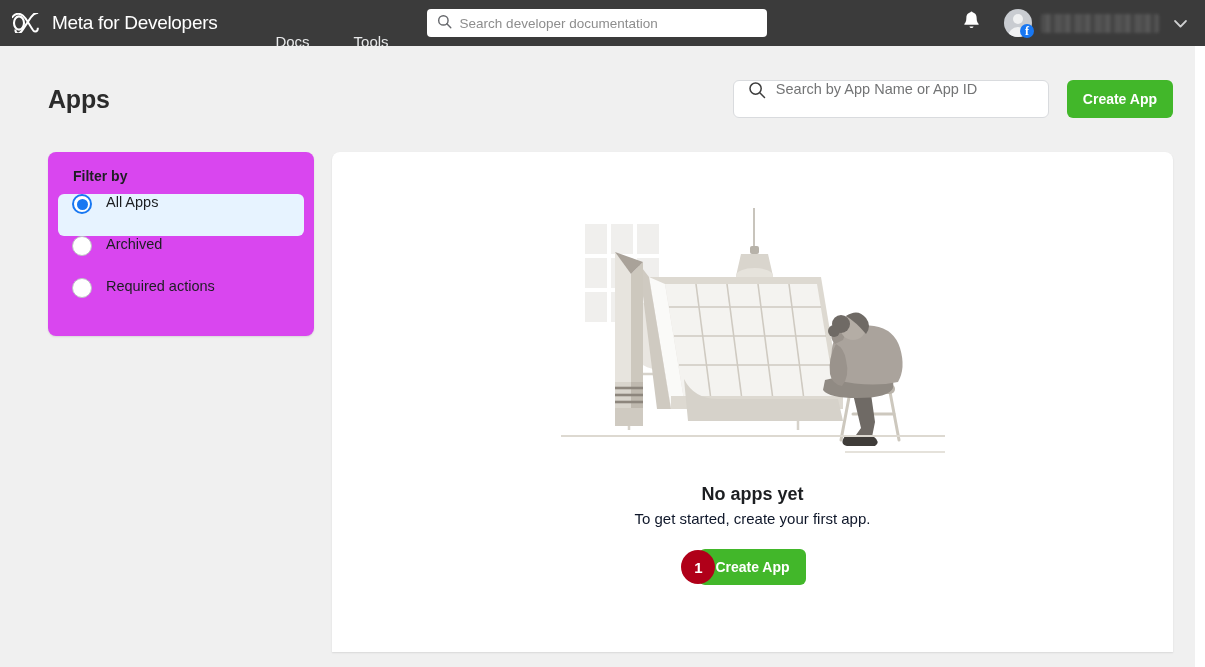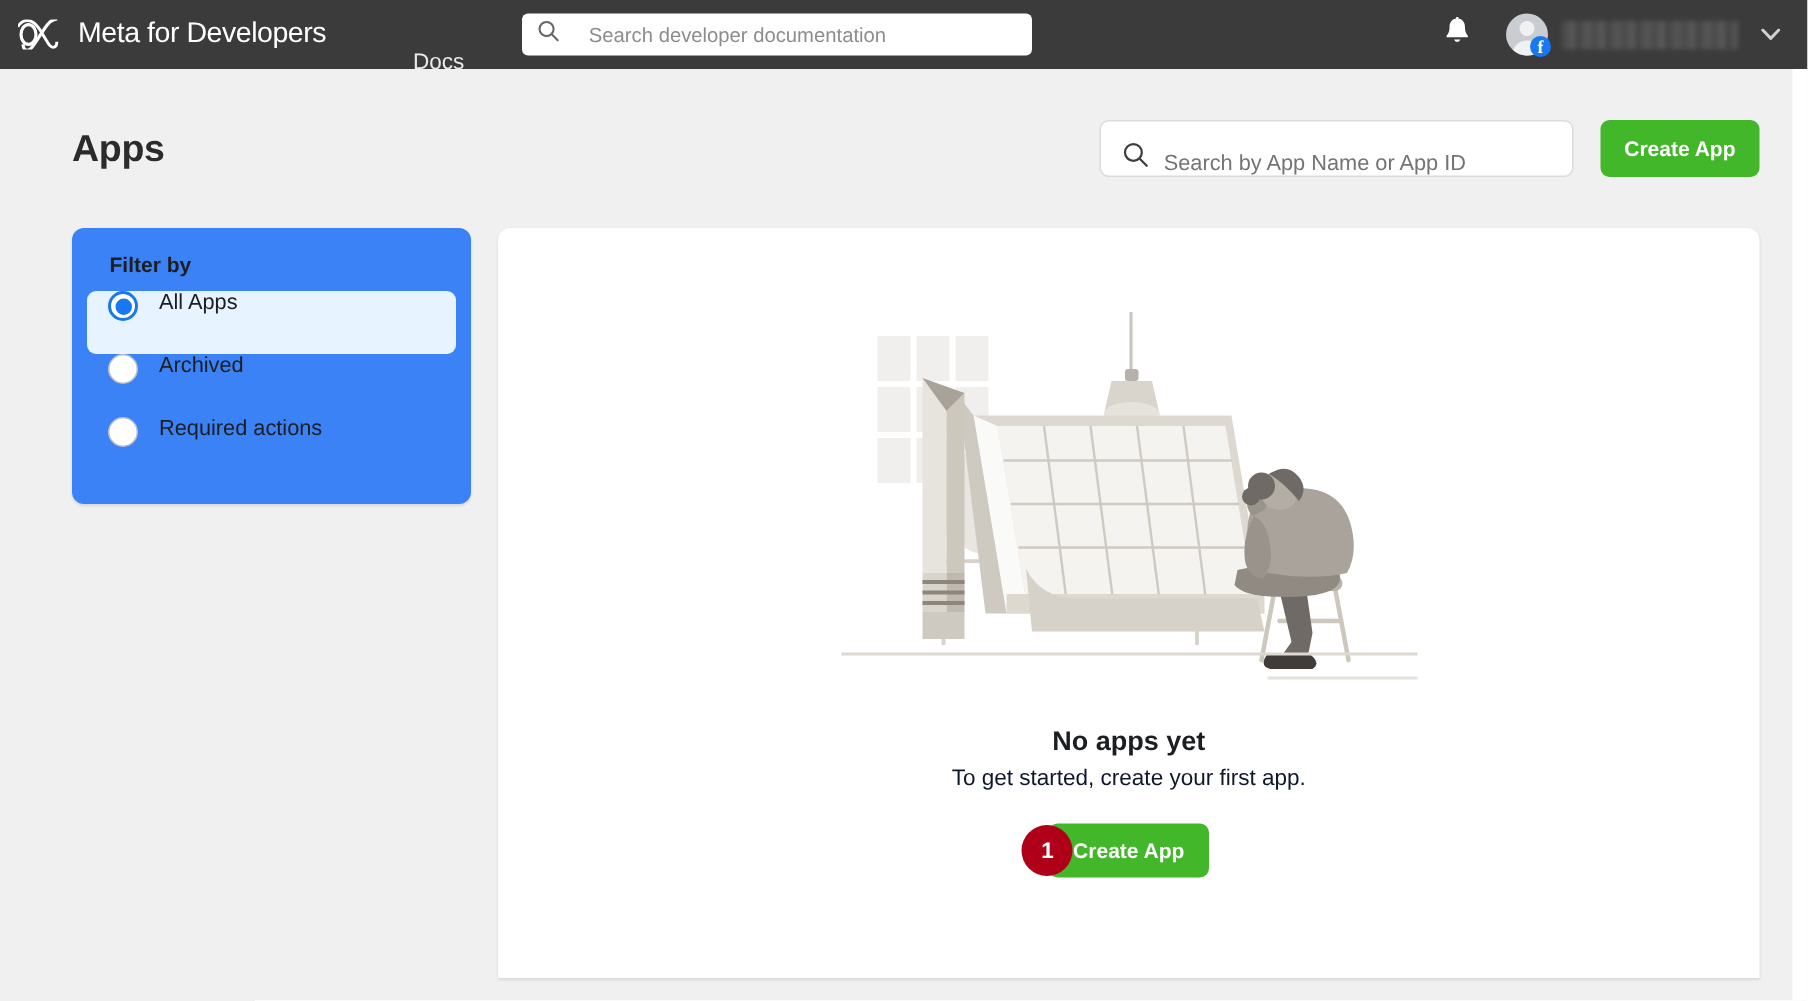--- a/index.html
+++ b/index.html
@@ -53,21 +53,21 @@
 
   #docsearch {
     margin-left: 16px;
     width: 340px;
     height: 28px;
     background: #ffffff;
     border-radius: 4px;
     display: flex;
     align-items: center;
     padding: 0 10px;
-    gap: 20px;
+    gap: 8px;
   }
   #docsearch .ph {
     color: #8d8d8d;
     font-size: 13.5px;
     white-space: nowrap;
   }
 
   #nav-right {
     margin-left: auto;
     display: flex;
@@ -149,21 +149,21 @@
     align-items: center;
     gap: 18px;
   }
   #appsearch {
     width: 316px;
     height: 38px;
     background: #ffffff;
     border: 1px solid #d9dbde;
     border-radius: 6px;
     display: flex;
-    align-items: flex-end;
+    align-items: flex-start;
     gap: 10px;
     padding: 0 14px;
   }
   #appsearch .ph {
     color: #737475;
     font-size: 14.5px;
     white-space: nowrap;
   }
   .btn-green {
     background: #42b72a;
@@ -182,21 +182,21 @@
   
   #content {
     display: flex;
     padding: 0 32px 0 48px;
     gap: 18px;
     align-items: flex-start;
   }
 
   #filter-card {
     width: 266px;
-    background: #3b82f6;
+    background: #d946ef;
     border-radius: 8px;
     box-shadow: 0 1px 2px rgba(0,0,0,0.10);
     padding: 14px 10px 16px 10px;
     flex: 0 0 266px;
   }
   #filter-title {
     font-size: 14px;
     font-weight: bold;
     color: #1c1e21;
     padding: 2px 0 10px 15px;
@@ -296,20 +296,21 @@
         <path d="M3.4 14.3c0 1.3.3 2.3 0.7 2.9.5.8 1.3 1.1 2.1 1.1 1.1 0 2-.3 3.9-2.9 1.5-2.1 3.3-5 4.5-6.8l2-3.1c1.4-2.2 3-4.6 4.9-6.2C23 -1.9 24.6-2.6 26.2-2.6" fill="none" stroke="#ffffff" stroke-width="2.1" transform="translate(0,2.2)"></path>
         <path d="M2.2 4.1C3.9 1.5 6.3-.3 9.1-.3c1.6 0 3.2.5 4.9 1.9 1.8 1.5 3.8 4 6.2 8.2l.9 1.5c2.1 3.5 3.3 5.3 4 6.2.9 1.1 1.6 1.4 2.4 1.4 2.1 0 2.7-1.9 2.7-4" fill="none" stroke="#ffffff" stroke-width="2.1" transform="translate(-2.2,1.0) scale(0.93)"></path>
         <ellipse cx="7.0" cy="10.0" rx="5.0" ry="6.6" fill="none" stroke="#ffffff" stroke-width="2.1"></ellipse>
       </svg>
     </span>
     <span>Meta for Developers</span>
   </div>
 
   <nav id="mainnav">
     <a href="#">Docs</a>
+    <a href="#">Tools</a>
   </nav>
 
   <div id="docsearch">
     <span>
       <svg width="15" height="15" viewBox="0 0 16 16">
         <circle cx="6.8" cy="6.8" r="5" fill="none" stroke="#65676b" stroke-width="1.5"></circle>
         <line x1="10.5" y1="10.5" x2="14.7" y2="14.7" stroke="#65676b" stroke-width="1.5" stroke-linecap="round"></line>
       </svg>
     </span>
     <span class="ph">Search developer documentation</span>

